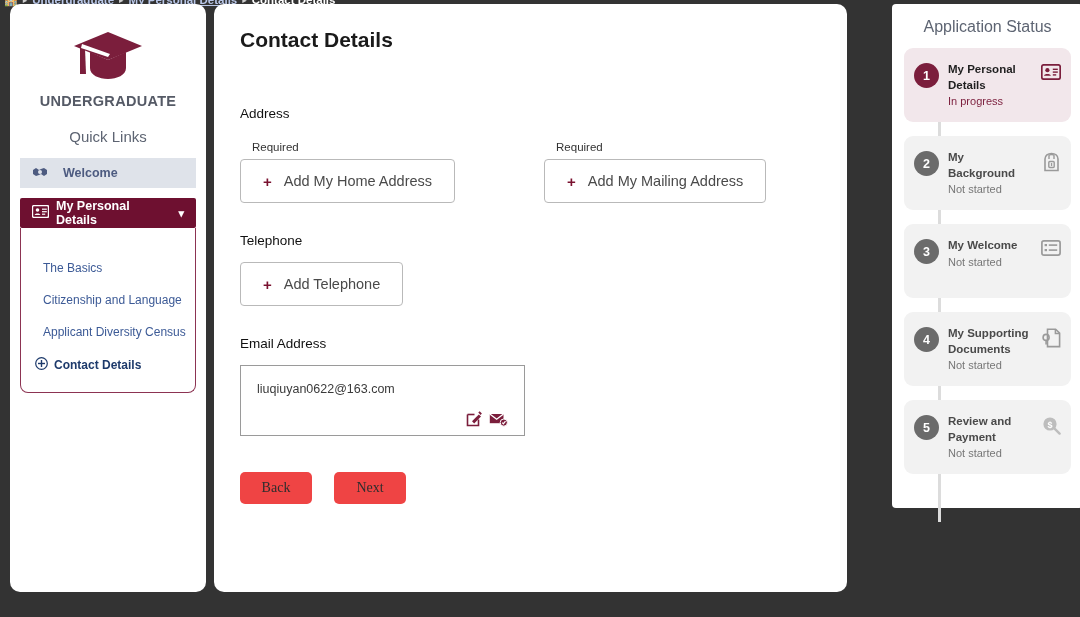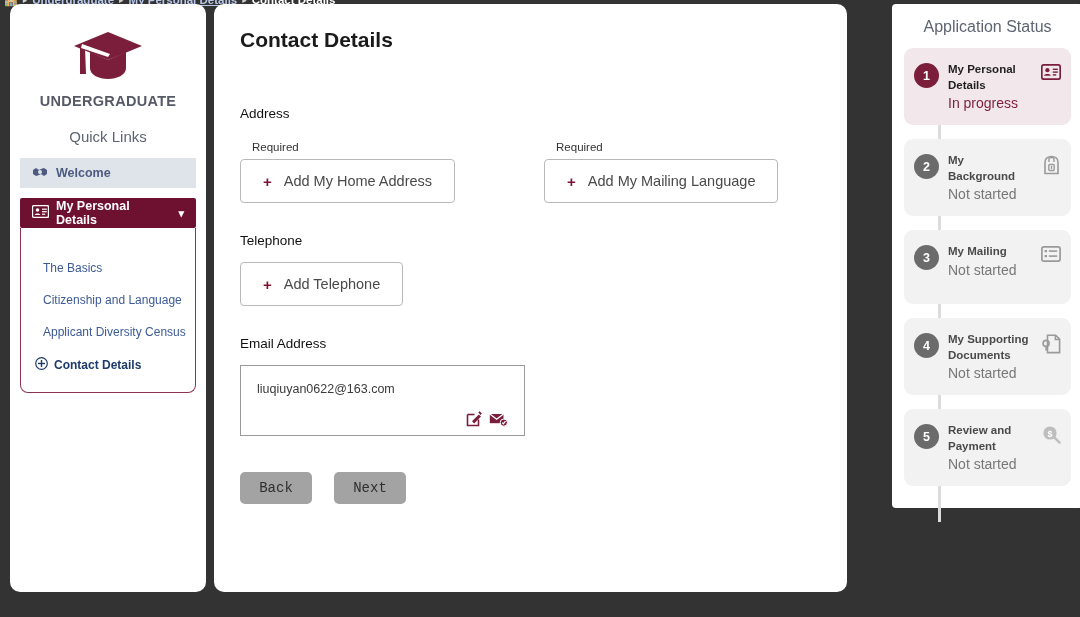--- a/index.html
+++ b/index.html
@@ -69,21 +69,21 @@
     text-align: center;
     margin-top: 19px;
     margin-bottom: 13px;
     font-size: 15px;
     color: #5d6472;
   }
   .nav-item {
     height: 30px;
     display: flex;
     align-items: center;
-    gap: 8px;
+    gap: 15px;
     padding: 0 12px;
     font-size: 12.5px;
   }
   .nav-item.welcome {
     background: #dfe3ea;
     color: #4d5b80;
     font-weight: bold;
     margin: 0 10px;
   }
   .nav-item.active-parent {
@@ -182,29 +182,29 @@
   .email-icons {
     display: flex;
     justify-content: flex-end;
     gap: 6px;
     margin-top: -4px;
   }
   .email-icons span { cursor: pointer; line-height: 0; }
 
   .actions { display: flex; gap: 22px; margin-top: 36px; }
   .btn-yellow {
-    background: #a3a3a3;
+    background: #ef4444;
     border: none;
     border-radius: 5px;
     width: 72px;
     height: 32px;
     font-size: 14px;
     color: #2e2e2e;
     cursor: pointer;
-    font-family: Liberation Mono, monospace;
+    font-family: Liberation Serif, serif;
   }
 
   
   .status-card {
     position: absolute;
     left: 892px;
     top: 4px;
     width: 191px;
     height: 504px;
     background: #ffffff;
@@ -257,21 +257,21 @@
   .step.active .badge { background: #7B1E3C; }
   .step-text { flex: 1; }
   .step-name {
     font-size: 11.5px;
     font-weight: bold;
     color: #4a4a4a;
     line-height: 1.35;
   }
   .step.active .step-name { color: #1f1f1f; }
   .step-state {
-    font-size: 14px;
+    font-size: 11px;
     color: #777;
     margin-top: 2px;
   }
   .step.active .step-state { color: #7B1E3C; }
   .step-icon { flex: 0 0 auto; margin-top: 2px; line-height: 0; }
 </style>
 </head>
 <body>
 
 <div class="breadcrumb-bar">
@@ -355,21 +355,21 @@
       <div class="req-label">Required</div>
       <button class="add-btn">
         <span class="plus">+</span>
         <span>Add My Home Address</span>
       </button>
     </div>
     <div class="addr-col-2">
       <div class="req-label">Required</div>
       <button class="add-btn">
         <span class="plus">+</span>
-        <span>Add My Mailing Language</span>
+        <span>Add My Mailing Address</span>
       </button>
     </div>
   </div>
 
   <div class="block-gap"></div>
 
   <div class="section-label">Telephone</div>
   <button class="add-btn">
     <span class="plus">+</span>
     <span>Add Telephone</span>
@@ -443,21 +443,21 @@
           <path d="M7 7 L7 3.6 C7 2.2 12 2.2 12 3.6 L12 7" fill="none" stroke="#9a9a9a" stroke-width="1.4"></path>
           <rect x="6.8" y="9.5" width="5.4" height="6" rx="1" fill="none" stroke="#9a9a9a" stroke-width="1.4"></rect>
           <rect x="8.9" y="11" width="1.3" height="3" fill="#9a9a9a"></rect>
         </svg>
       </div>
     </div>
 
     <div class="step">
       <div class="badge">3</div>
       <div class="step-text">
-        <div class="step-name">My Mailing</div>
+        <div class="step-name">My Welcome</div>
         <div class="step-state">Not started</div>
       </div>
       <div class="step-icon">
         <svg width="20" height="16" viewBox="0 0 20 16" aria-hidden="true">
           <rect x="0.9" y="0.9" width="18.2" height="14.2" rx="2" fill="none" stroke="#9a9a9a" stroke-width="1.7"></rect>
           <rect x="3.6" y="4" width="2.4" height="2.2" fill="#9a9a9a"></rect>
           <rect x="3.6" y="9" width="2.4" height="2.2" fill="#9a9a9a"></rect>
           <rect x="7.8" y="4.3" width="8.4" height="1.6" fill="#9a9a9a"></rect>
           <rect x="7.8" y="9.3" width="8.4" height="1.6" fill="#9a9a9a"></rect>
         </svg>

